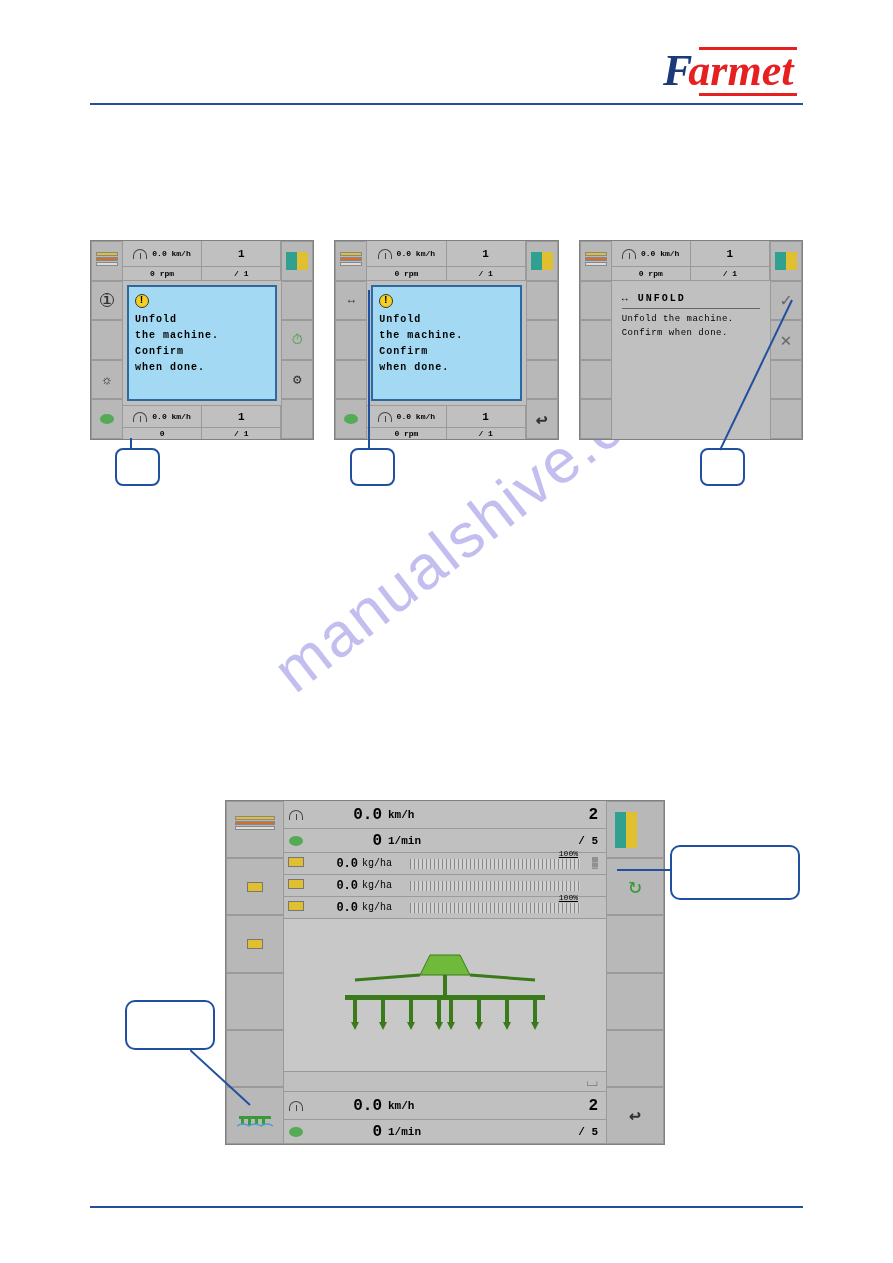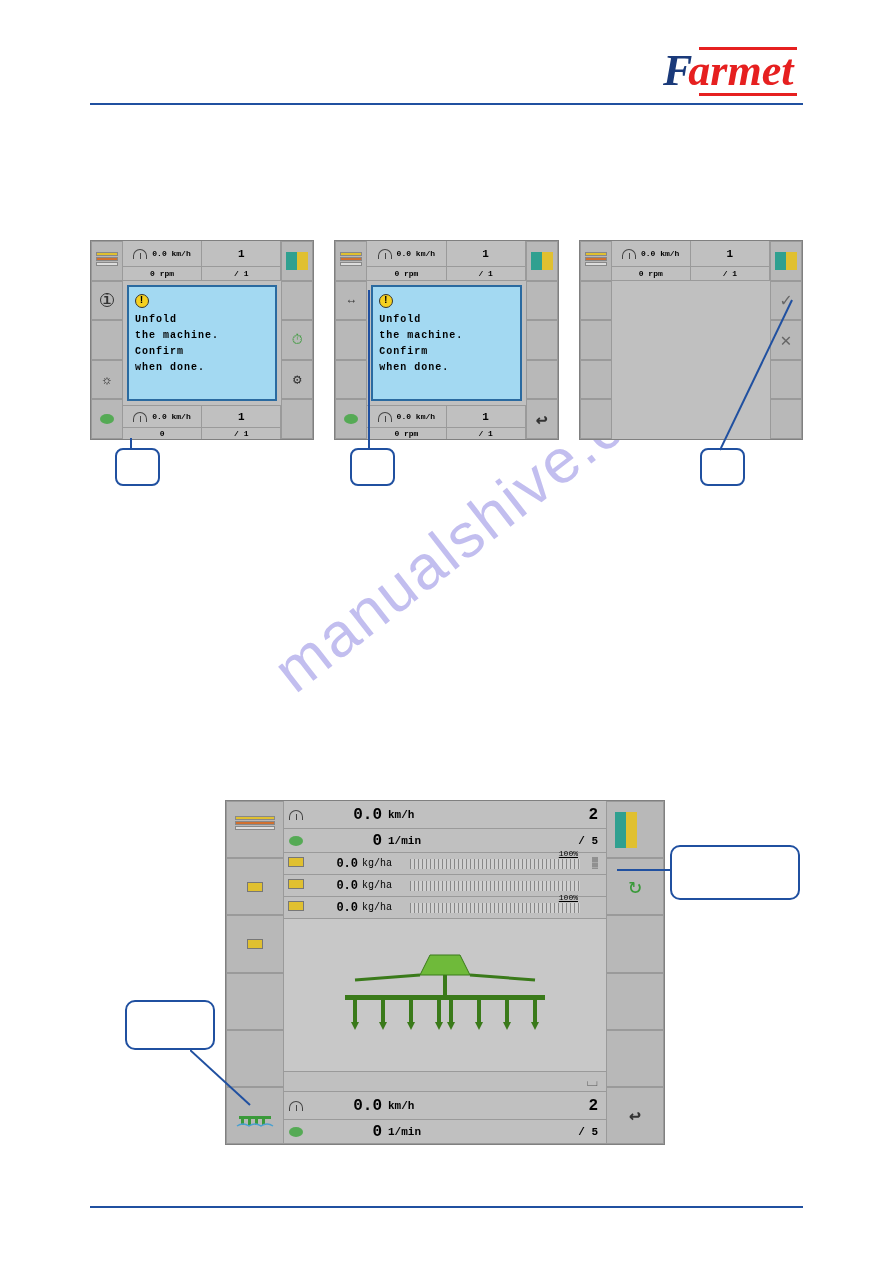--- a/index.html
+++ b/index.html
@@ -579,20 +579,27 @@
         <div class="cell"><span class="gauge-icon"></span>&nbsp;<span>0.0</span>&nbsp;<span>km/h</span></div>
         <div class="cell">
             <span style="font-size:11px;">1</span>
           </div>
       </div>
       <div class="ms-top-status" style="height:14px;font-size:7px;">
         <div class="cell"><span>0</span>&nbsp;<span>rpm</span></div>
         <div class="cell">
             <span>/ 1</span>
           </div>
+      </div>
+      <div class="ms-info-box">
+        <div class="title">
+            <span><span>↔</span>&nbsp;<span>UNFOLD</span></span>
+          </div>
+        <span>Unfold the machine.</span><br>
+        <span>Confirm when done.</span>
       </div>
     </div>
   </div>
 
 </div>
 
 <div class="bubble-small" style="top:448px;left:115px;"></div>
 <div class="leader-mini" style="top:438px;left:130px;height:12px;"></div>
 
 <div class="bubble-small" style="top:448px;left:350px;"></div>

